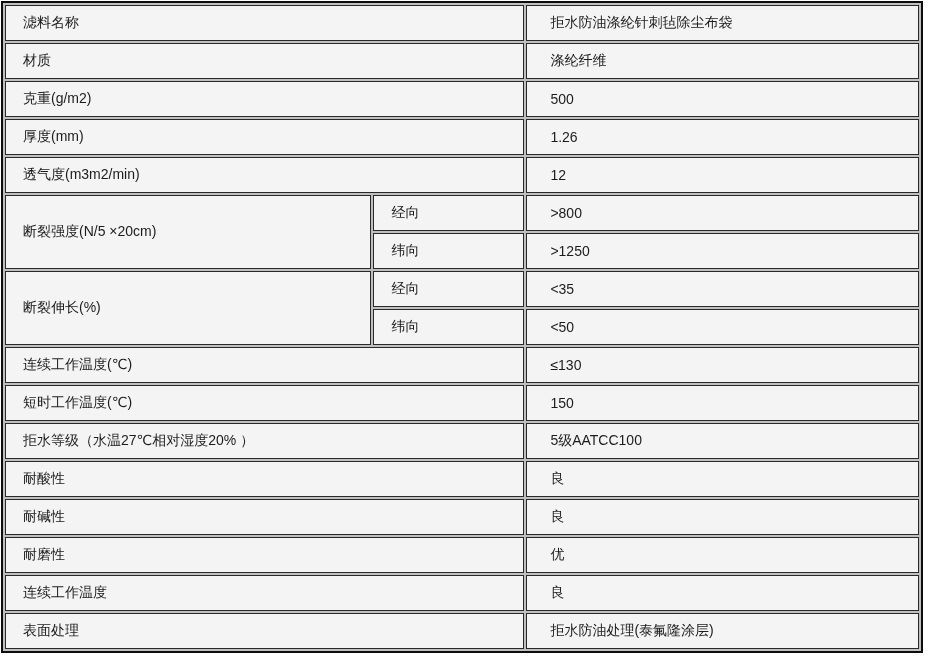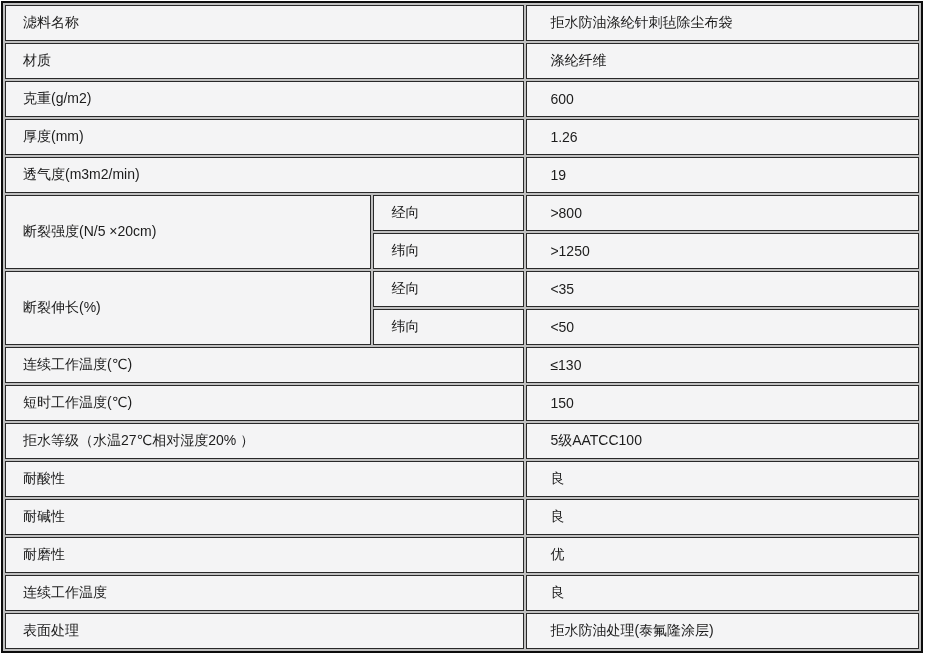--- a/index.html
+++ b/index.html
@@ -59,31 +59,31 @@
       <td class="value-cell">拒水防油涤纶针刺毡除尘布袋</td>
     </tr>
 
     <tr>
       <td colspan="2">材质</td>
       <td class="value-cell">涤纶纤维</td>
     </tr>
 
     <tr>
       <td colspan="2">克重(g/m2)</td>
-      <td class="value-cell">600</td>
+      <td class="value-cell">500</td>
     </tr>
 
     <tr>
       <td colspan="2">厚度(mm)</td>
       <td class="value-cell">1.26</td>
     </tr>
 
     <tr>
       <td colspan="2">透气度(m3m2/min)</td>
-      <td class="value-cell">19</td>
+      <td class="value-cell">12</td>
     </tr>
 
     <tr>
       <td rowspan="2">断裂强度(N/5 ×20cm)</td>
       <td>经向</td>
       <td class="value-cell">&gt;800</td>
     </tr>
     <tr>
       <td>纬向</td>
       <td class="value-cell">&gt;1250</td>

